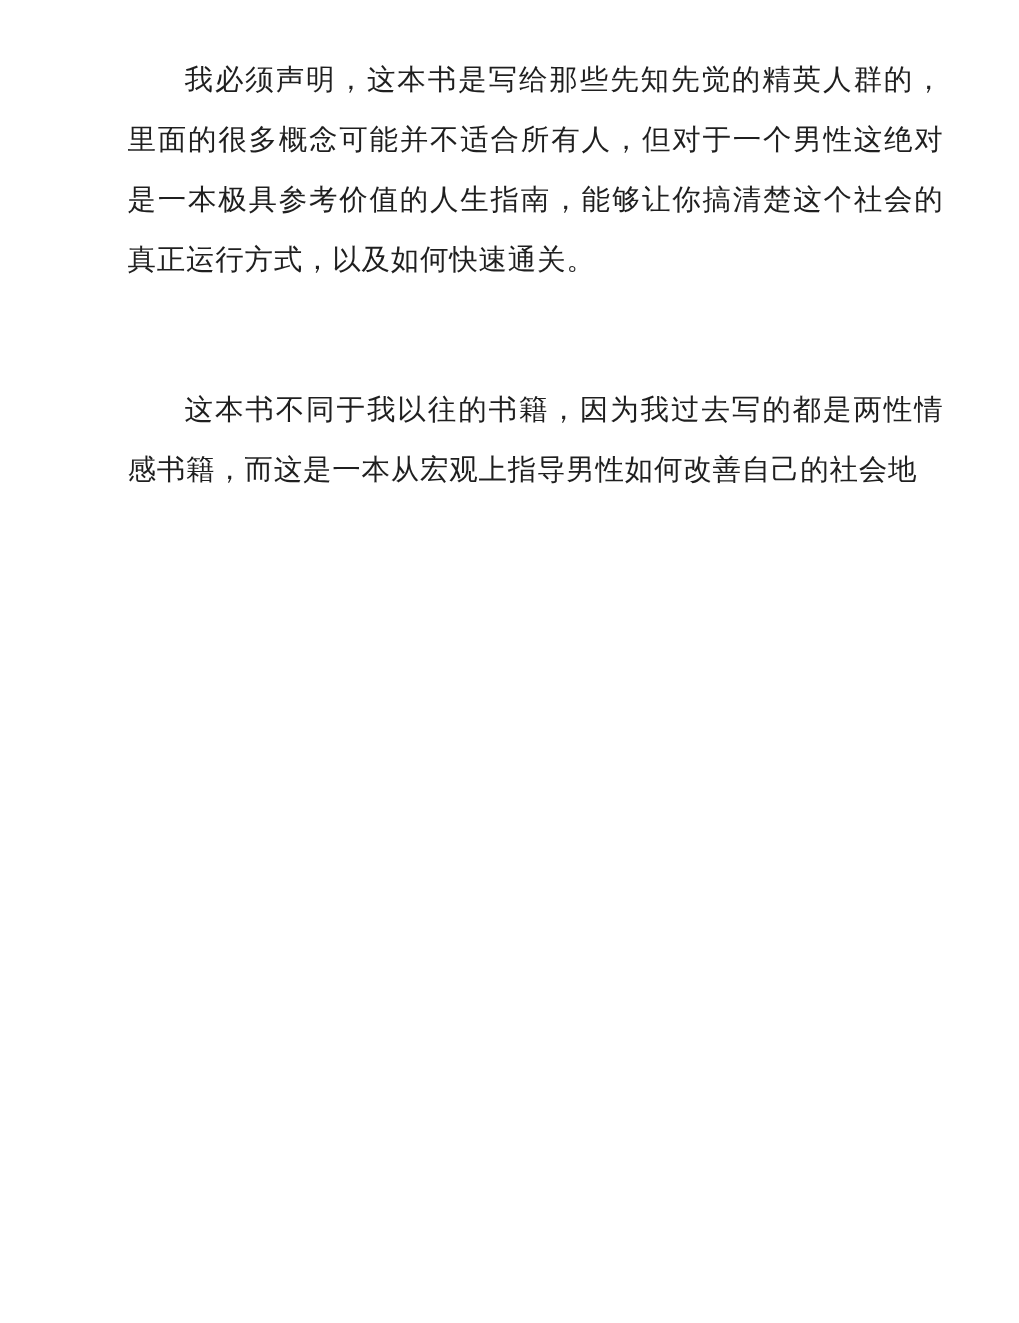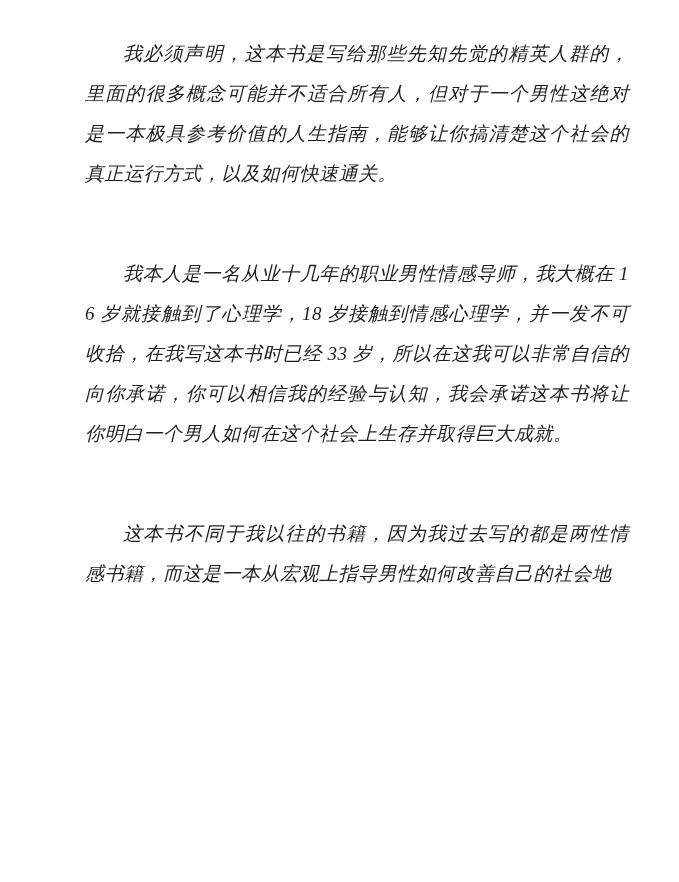--- a/index.html
+++ b/index.html
@@ -12,21 +12,20 @@
     height: 882px;
     overflow: hidden;
     position: relative;
   }
   .page {
     box-sizing: border-box;
     width: 679px;
     height: 882px;
     padding: 34px 50px 0 85px;
     background: #ffffff;
-    font-style: italic;
   }
   .para {
     font-family: "Liberation Serif", "DejaVu Serif", serif;
     font-size: 19px;
     line-height: 40px;
     color: #1f1f1f;
     text-align: justify;
     text-justify: inter-ideograph;
     text-indent: 2em;
     letter-spacing: 0.5px;
@@ -35,15 +34,14 @@
   }
   .para:last-child {
     margin-bottom: 0;
   }
 </style>
 </head>
 <body>
 
 <div class="page">
   <p class="para">我必须声明，这本书是写给那些先知先觉的精英人群的，里面的很多概念可能并不适合所有人，但对于一个男性这绝对是一本极具参考价值的人生指南，能够让你搞清楚这个社会的真正运行方式，以及如何快速通关。</p>
-  <p class="para">我本人是一名从业十几年的职业男性情感导师，我大概在 16 岁就接触到了心理学，18 岁接触到情感心理学，并一发不可收拾，在我写这本书时已经 33 岁，所以在这我可以非常自信的向你承诺，你可以相信我的经验与认知，我会承诺这本书将让你明白一个男人如何在这个社会上生存并取得巨大成就。</p>
   <p class="para">这本书不同于我以往的书籍，因为我过去写的都是两性情感书籍，而这是一本从宏观上指导男性如何改善自己的社会地</p>
 </div>
 
 </body></html>

